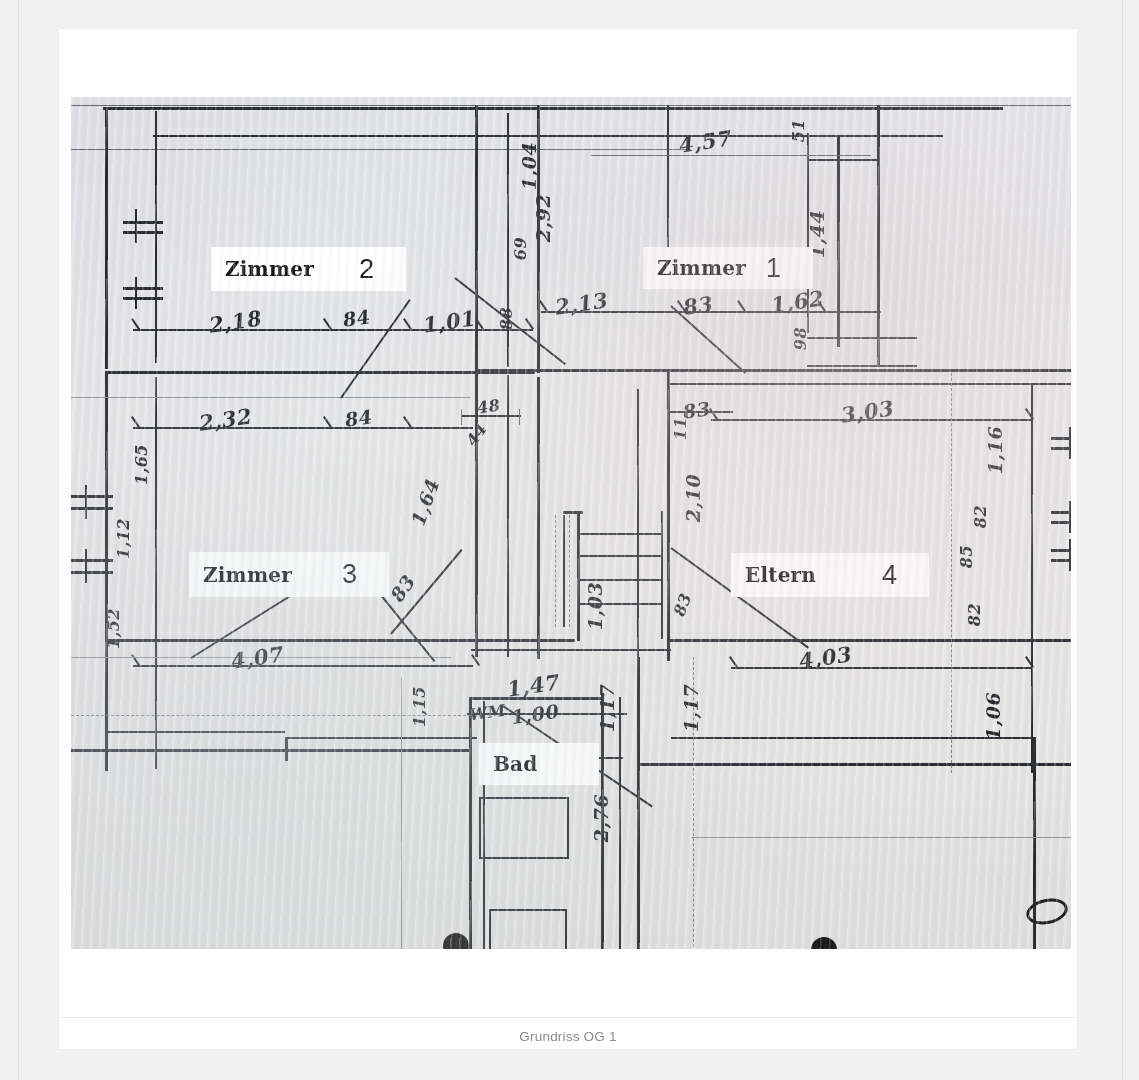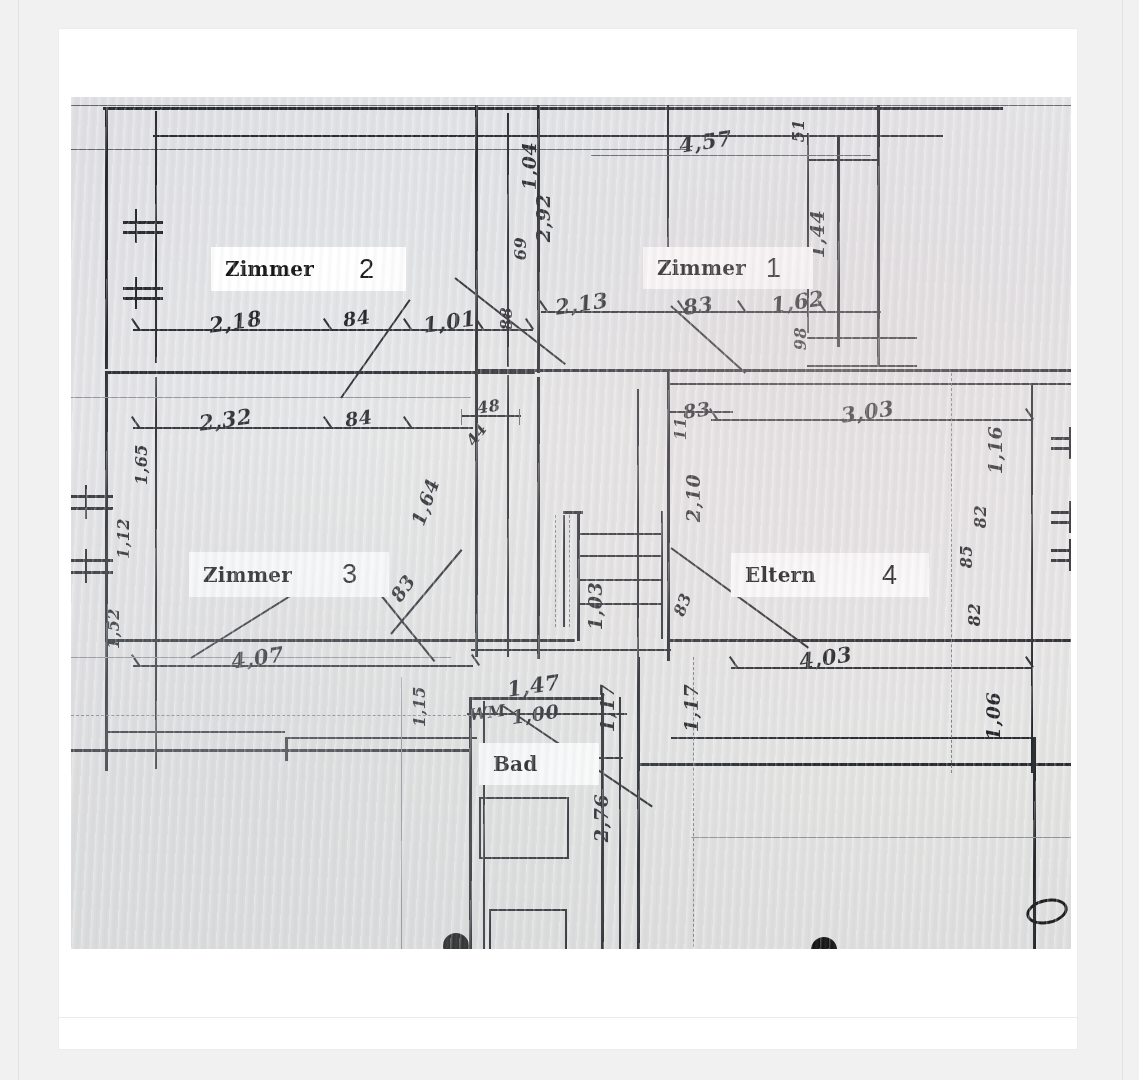--- a/index.html
+++ b/index.html
@@ -347,15 +347,16 @@
         <span class="rl-num">4</span>
       </div>
 
       <div class="room-label only-name" style="left:408px;top:646px;width:120px;height:42px;">
         <span class="rl-name">Bad</span>
       </div>
 
     </div>
 
     <div class="card-divider"></div>
+    <div class="caption">Grundriss OG 1</div>
 
   </div>
 </div>
 
 </body></html>

